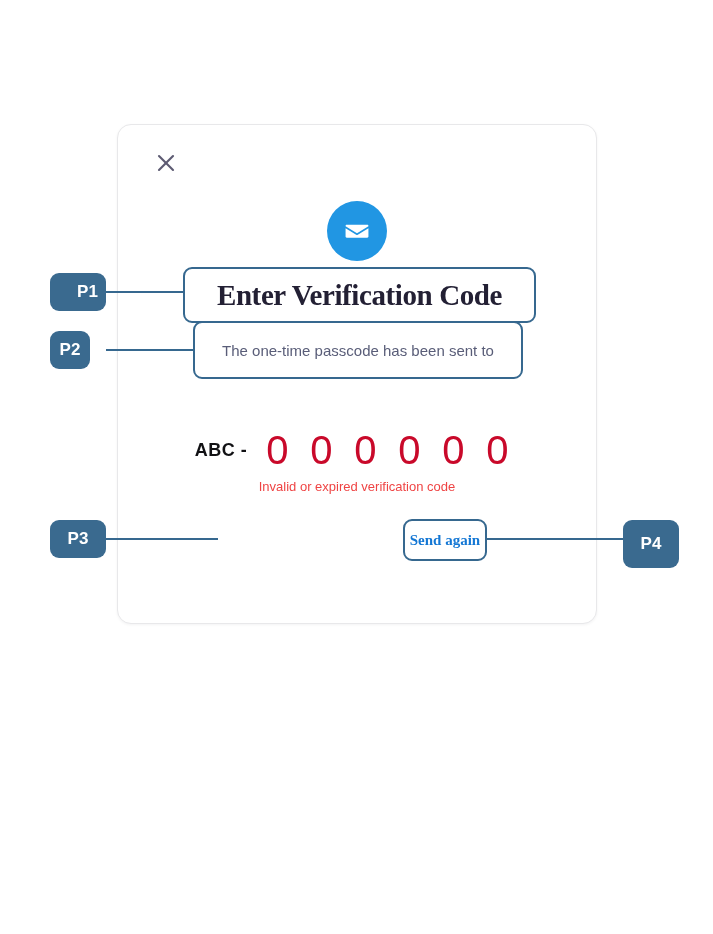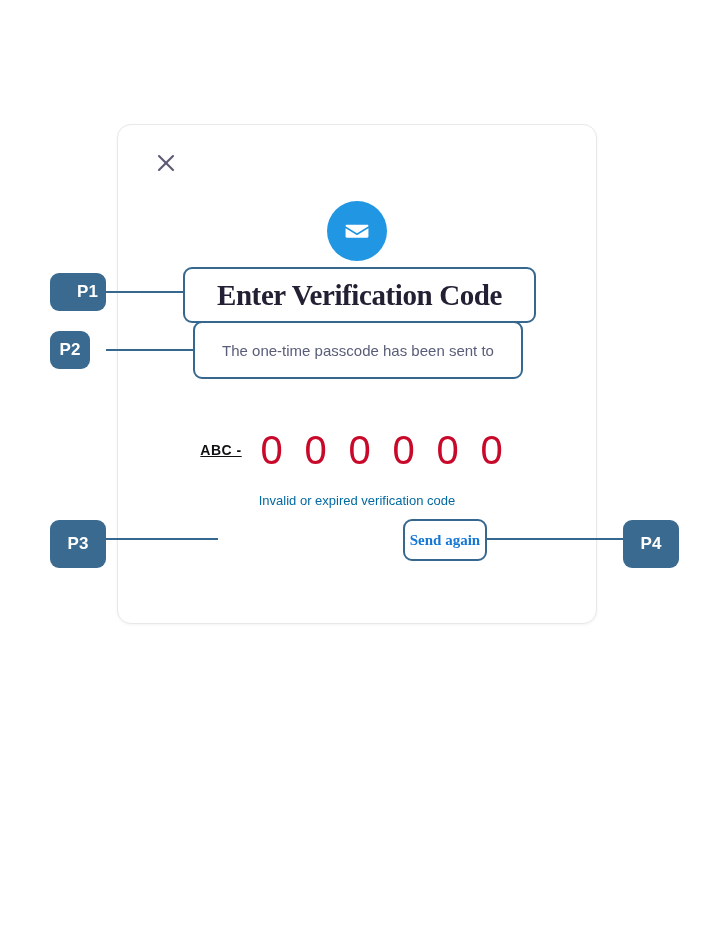--- a/index.html
+++ b/index.html
@@ -102,49 +102,48 @@
   .code-row {
     position: absolute;
     left: 0;
     top: 303px;
     width: 100%;
     display: flex;
     align-items: center;
     justify-content: center;
   }
   .code-prefix {
-    font-size: 14px;
+    font-size: 18px;
     font-weight: bold;
     color: #111114;
     letter-spacing: 0.5px;
     margin-right: 8px;
-    text-decoration: underline;
   }
   .code-digits {
     display: flex;
     align-items: center;
   }
   .code-digit {
     font-size: 40px;
     font-weight: 400;
     color: #c9092a;
     width: 44px;
     text-align: center;
     line-height: 44px;
     font-family: "Liberation Sans", sans-serif;
   }
 
   .error-text {
     position: absolute;
     left: 0;
-    top: 368px;
+    top: 354px;
     width: 100%;
     text-align: center;
     font-size: 13px;
-    color: #0369a1;
+    color: #ef4444;
   }
 
   
   #resend-prompt-box {
     left: 100px;
     top: 394px;
     width: 185px;
     height: 42px;
   }
   .resend-prompt-text {
@@ -176,21 +175,21 @@
     display: flex;
     align-items: center;
     justify-content: center;
     font-size: 17px;
     font-weight: bold;
     z-index: 8;
     box-sizing: border-box;
   }
   #p1-badge { left: 50px;  top: 273px; width: 56px; height: 38px; padding-left: 19px; }
   #p2-badge { left: 50px;  top: 331px; width: 40px; height: 38px; }
-  #p3-badge { left: 50px;  top: 520px; width: 56px; height: 48px; }
+  #p3-badge { left: 50px;  top: 520px; width: 56px; height: 38px; }
   #p4-badge { left: 623px; top: 520px; width: 56px; height: 48px; }
 
   .connector {
     position: absolute;
     background: #36688f;
     height: 2px;
     z-index: 5;
   }
   #p1-line { left: 106px; top: 291px; width: 78px; }
   #p2-line { left: 106px; top: 349px; width: 88px; }

